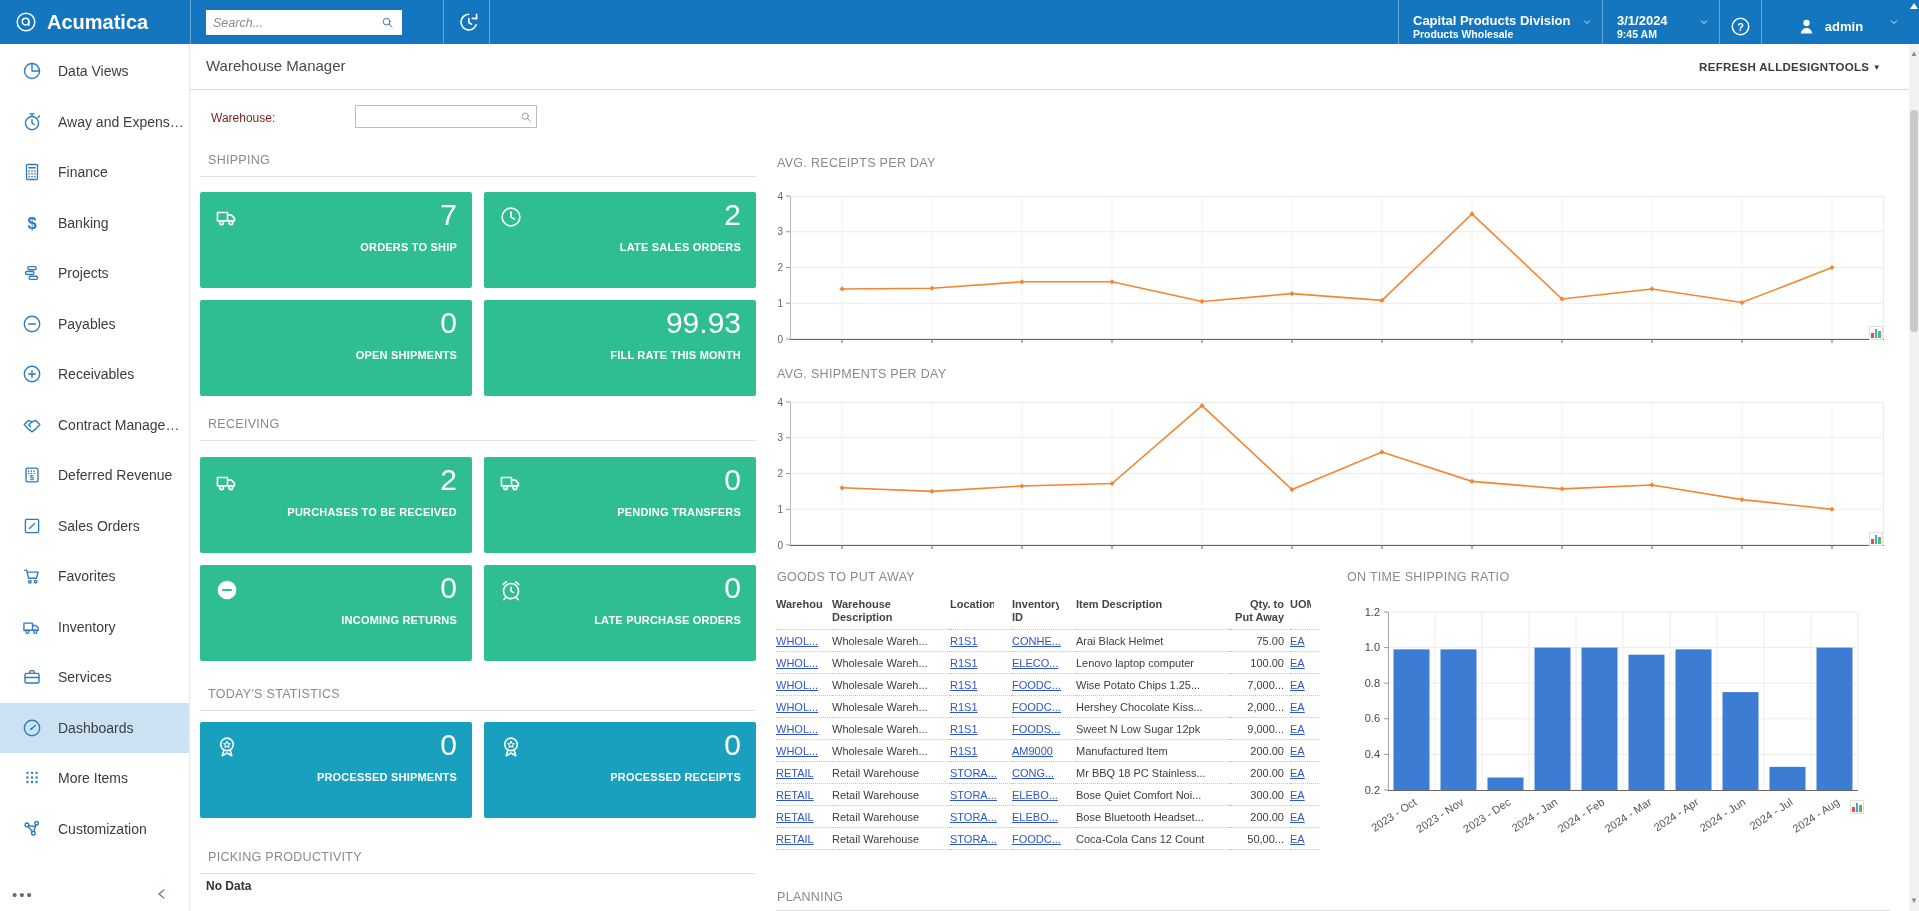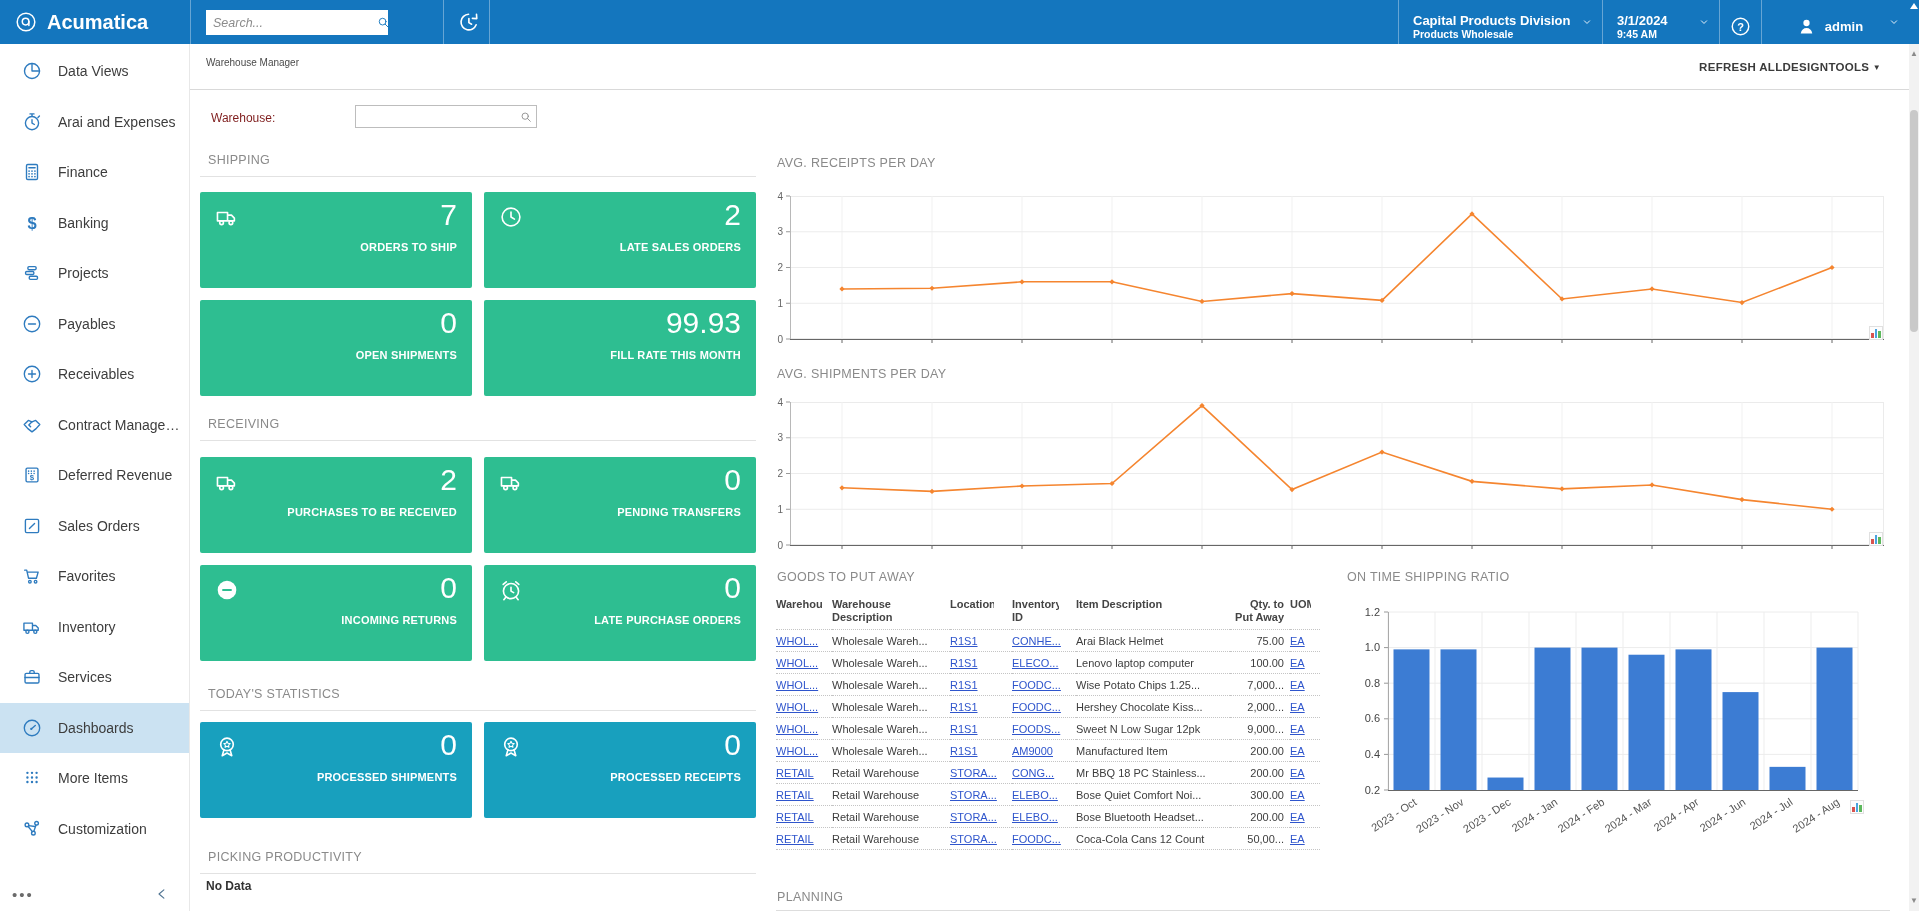--- a/index.html
+++ b/index.html
@@ -10,21 +10,21 @@
     --blue:#1476BE; --green:#2EBE91; --teal:#18A0BE; --link:#2F55CC;
     --iconblue:#2E7BBF; --selbg:#CBE2F2;
   }
 
   
   .topbar{ position:absolute; left:0; top:0; width:1919px; height:44px;
     background:var(--blue); color:#fff; z-index:5; }
   .brand{ position:absolute; left:14px; top:0; height:44px; display:flex;
     align-items:center; gap:9px; font-size:20px; font-weight:bold; cursor:pointer; }
   .tb-sep{ position:absolute; top:0; width:1px; height:44px; background:rgba(255,255,255,.35); }
-  .searchbox{ position:absolute; left:206px; top:10px; width:182px; height:25px;
+  .searchbox{ position:absolute; left:206px; top:10px; width:196px; height:25px;
     background:#fff; display:flex; align-items:center; padding:0 7px; }
   .searchbox input{ border:none; outline:none; flex:1; font-size:12.5px;
     font-style:italic; color:#444; font-family:inherit; }
   .searchbox input::placeholder{ color:#8b8b8b; }
   .tb-btn{ position:absolute; background:none; border:none; color:#fff; cursor:pointer; }
   .tb-right{ position:absolute; right:10px; top:0; height:53px; display:flex; align-items:stretch; }
   .tb-block{ position:relative; border-left:1px solid rgba(255,255,255,.35);
     display:flex; flex-direction:column; justify-content:center; padding:0 26px 0 14px; cursor:pointer; }
   .tb-block .l1{ font-size:13px; font-weight:bold; line-height:15px; }
   .tb-block .l2{ font-size:10.5px; font-weight:bold; line-height:12px; }
@@ -43,21 +43,21 @@
   .si-label{ white-space:nowrap; overflow:hidden; text-overflow:ellipsis; max-width:126px; }
   .side-footer{ position:absolute; left:0; top:880px; width:190px; height:31px;
     background:#fff; border-right:1px solid #e8e8e8; z-index:4; }
   .dots{ position:absolute; left:12px; top:6px; color:#6b6b6b; font-size:15px;
     letter-spacing:2px; cursor:pointer; }
   .collapse{ position:absolute; right:18px; top:5px; color:#4f7391; cursor:pointer; }
 
   
   .pagehead{ position:absolute; left:190px; top:44px; width:1719px; height:46px;
     border-bottom:1px solid #d9d9d9; background:#fff; }
-  .page-title{ position:absolute; left:16px; top:13px; font-size:10px; color:#4a4a4a; }
+  .page-title{ position:absolute; left:16px; top:13px; font-size:15px; color:#4a4a4a; }
   .toolbar{ position:absolute; right:28px; top:0; height:46px; display:flex;
     align-items:center; }
   .toolbar button{ background:none; border:none; font-family:inherit; font-size:11.5px;
     font-weight:bold; color:#3b3b3b; letter-spacing:.3px; cursor:pointer; }
   .toolbar .caret{ font-size:8px; position:relative; top:-1px; }
 
   
   .flabel{ position:absolute; left:211px; top:111px; font-size:12px; color:#7f1d1d; }
   .finput{ position:absolute; left:355px; top:105px; width:182px; height:23px;
     border:1px solid #bdbdbd; background:#fff; display:flex; align-items:center; }
@@ -194,21 +194,21 @@
           <circle cx="12" cy="12" r="8.2"></circle>
           <path d="M12 3.8V12h8.2"></path>
         </svg>
         <span class="si-label">Data Views</span>
       </div>
       <div class="side-item">
         <svg width="22" height="22" viewBox="0 0 24 24" fill="none" stroke="currentColor" stroke-width="1.5" stroke-linecap="round" stroke-linejoin="round">
           <circle cx="12" cy="13.2" r="7.2"></circle>
           <path d="M12 9.5v3.7l2.6 1.5M9.8 3.2h4.4M12 3.2v2.6M18.5 7l1.6-1.6"></path>
         </svg>
-        <span class="si-label">Arai and Expenses</span>
+        <span class="si-label">Away and Expenses</span>
       </div>
       <div class="side-item">
         <svg width="22" height="22" viewBox="0 0 24 24" fill="none" stroke="currentColor" stroke-width="1.5" stroke-linecap="round" stroke-linejoin="round">
           <rect x="6" y="3.8" width="12" height="16.4" rx="1.4"></rect>
           <path d="M8.6 7.4h6.8"></path>
           <path d="M8.8 11h.01M12 11h.01M15.2 11h.01M8.8 14h.01M12 14h.01M15.2 14h.01M8.8 17h.01M12 17h.01M15.2 17h.01" stroke-width="1.9"></path>
         </svg>
         <span class="si-label">Finance</span>
       </div>
       <div class="side-item">

